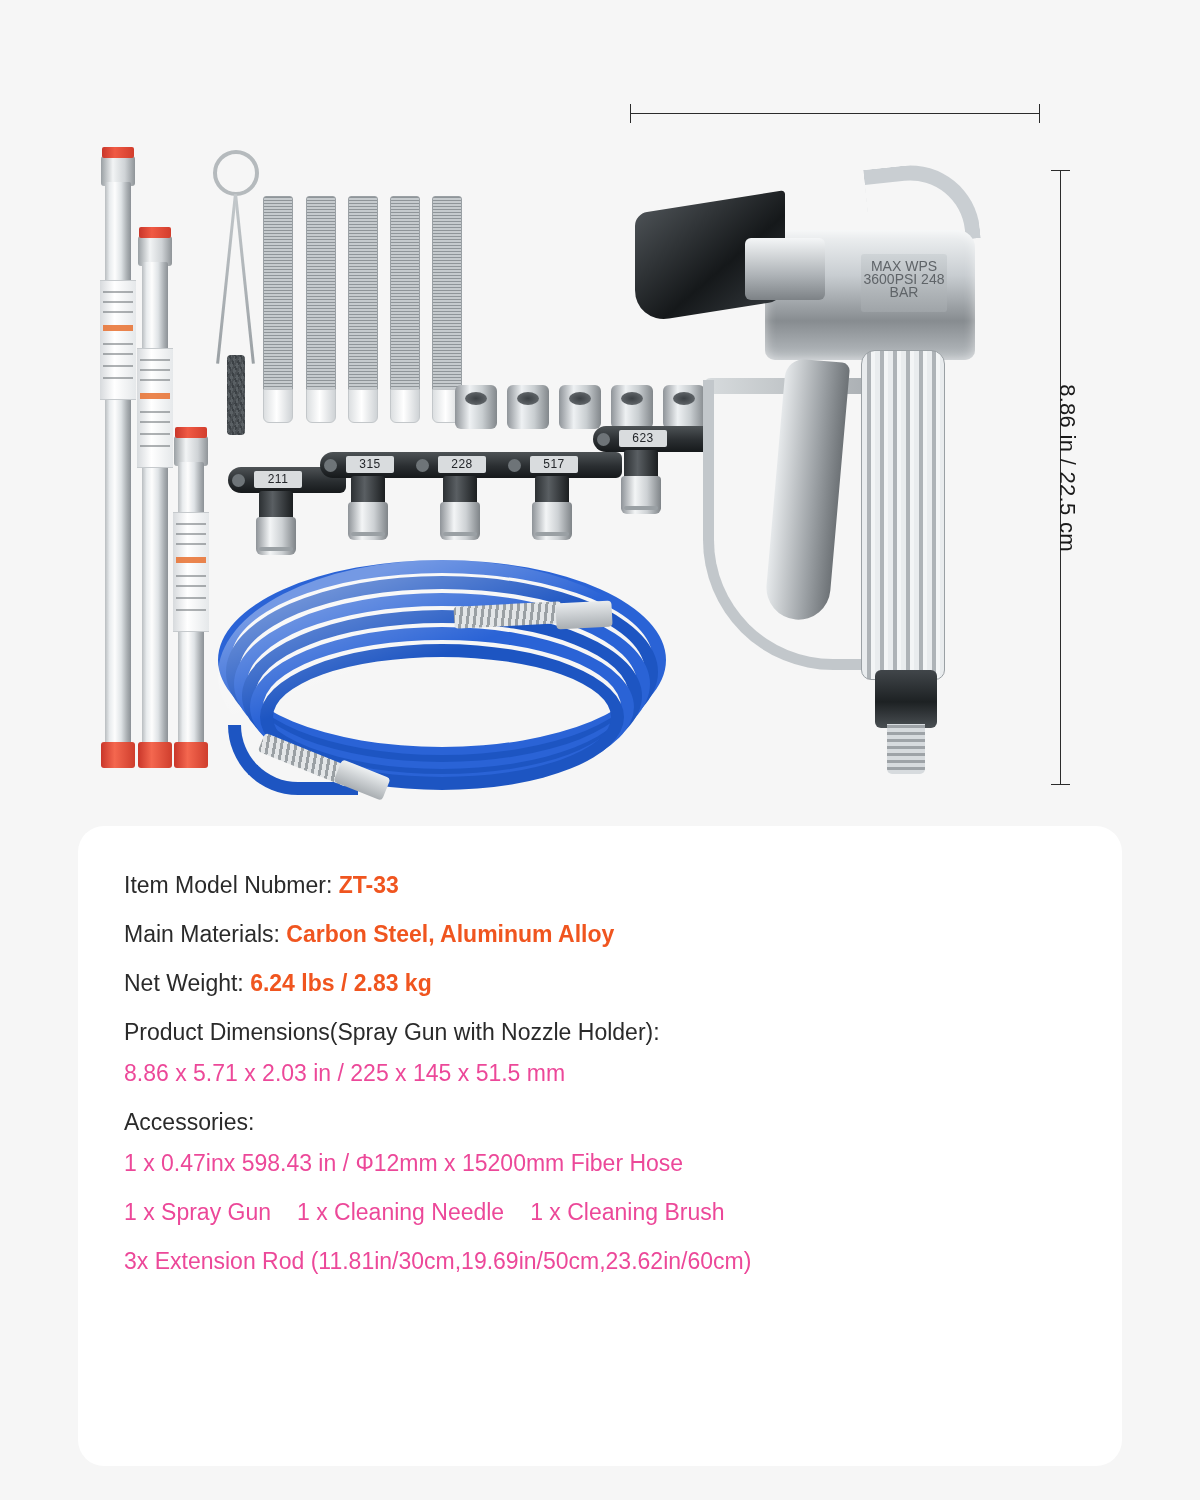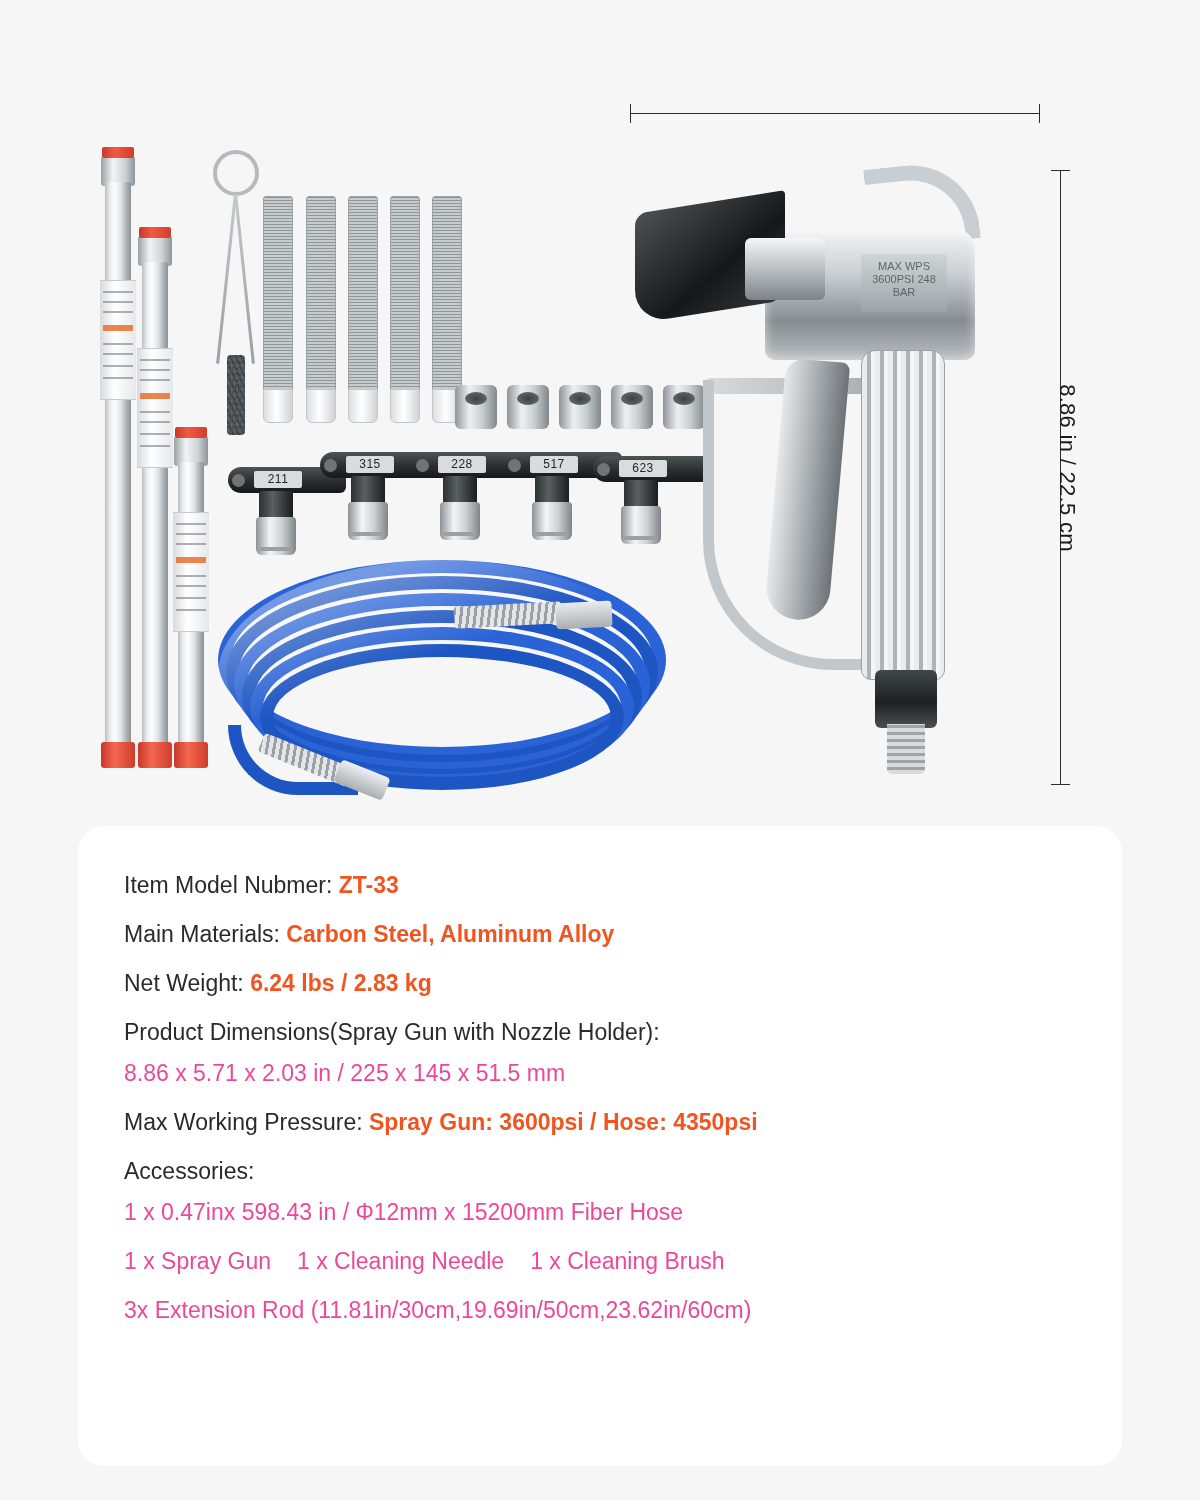--- a/index.html
+++ b/index.html
@@ -237,21 +237,21 @@
   }
   .gun .nut {
     position: absolute; left: 130px; top: 88px; width: 80px; height: 62px;
     background: linear-gradient(to bottom,#f4f6f7,#aeb3b7 60%,#7d8286);
     border-radius: 6px;
   }
   .gun .stamp {
     position: absolute; left: 246px; top: 104px; width: 86px; height: 58px;
     background: linear-gradient(to bottom,#cfd4d7,#9fa4a8);
     border-radius: 3px;
-    font-size: 11px; color: #5f6468; text-align: center; padding-top: 6px; line-height: 13px;
+    font-size: 14px; color: #5f6468; text-align: center; padding-top: 6px; line-height: 13px;
   }
   .gun .grip {
     position: absolute; left: 246px; top: 200px; width: 84px; height: 330px;
     background: repeating-linear-gradient(90deg,#e9ecee 0 5px,#aeb3b7 5px 9px,#f3f5f6 9px 13px);
     border-radius: 14px 14px 10px 10px;
     border: 1px solid #9aa0a4;
   }
   .gun .trigger {
     position: absolute; left: 160px; top: 210px; width: 64px; height: 260px;
     background: linear-gradient(to right,#e6e9eb,#9da2a6 60%,#6d7276);
@@ -438,21 +438,21 @@
       <div class="label">228</div>
       <div class="stem"></div>
       <div class="collar"></div>
     </div>
     <div class="nozzle" style="left:504px; top:452px;">
       <div class="handle"></div>
       <div class="label">517</div>
       <div class="stem"></div>
       <div class="collar"></div>
     </div>
-    <div class="nozzle" style="left:593px; top:456px;">
+    <div class="nozzle" style="left:593px; top:426px;">
       <div class="handle"></div>
       <div class="label">623</div>
       <div class="stem"></div>
       <div class="collar"></div>
     </div>
 
     <div class="hose">
       <div class="coil c1"></div>
       <div class="coil c2"></div>
       <div class="coil c3"></div>
@@ -500,23 +500,20 @@
         <span>Net Weight: </span><span class="val">6.24 lbs / 2.83 kg</span>
       </div>
 
       <div class="spec-line" style="margin-bottom:18px;">
         <span>Product Dimensions(Spray Gun with Nozzle Holder):</span>
       </div>
       <div class="spec-line accent">
         <span>8.86 x 5.71 x 2.03 in / 225 x 145 x 51.5 mm</span>
       </div>
 
-      <div class="spec-line">
-        <span>Max Working Pressure: </span><span class="val">Spray Gun: 3600psi / Hose: 4350psi</span>
-      </div>
 
       <div class="spec-line" style="margin-bottom:18px;">
         <span>Accessories:</span>
       </div>
 
 
       <div class="spec-line accent">
         <span>1 x 0.47inx 598.43 in / Φ12mm x 15200mm Fiber Hose</span>
       </div>
 

